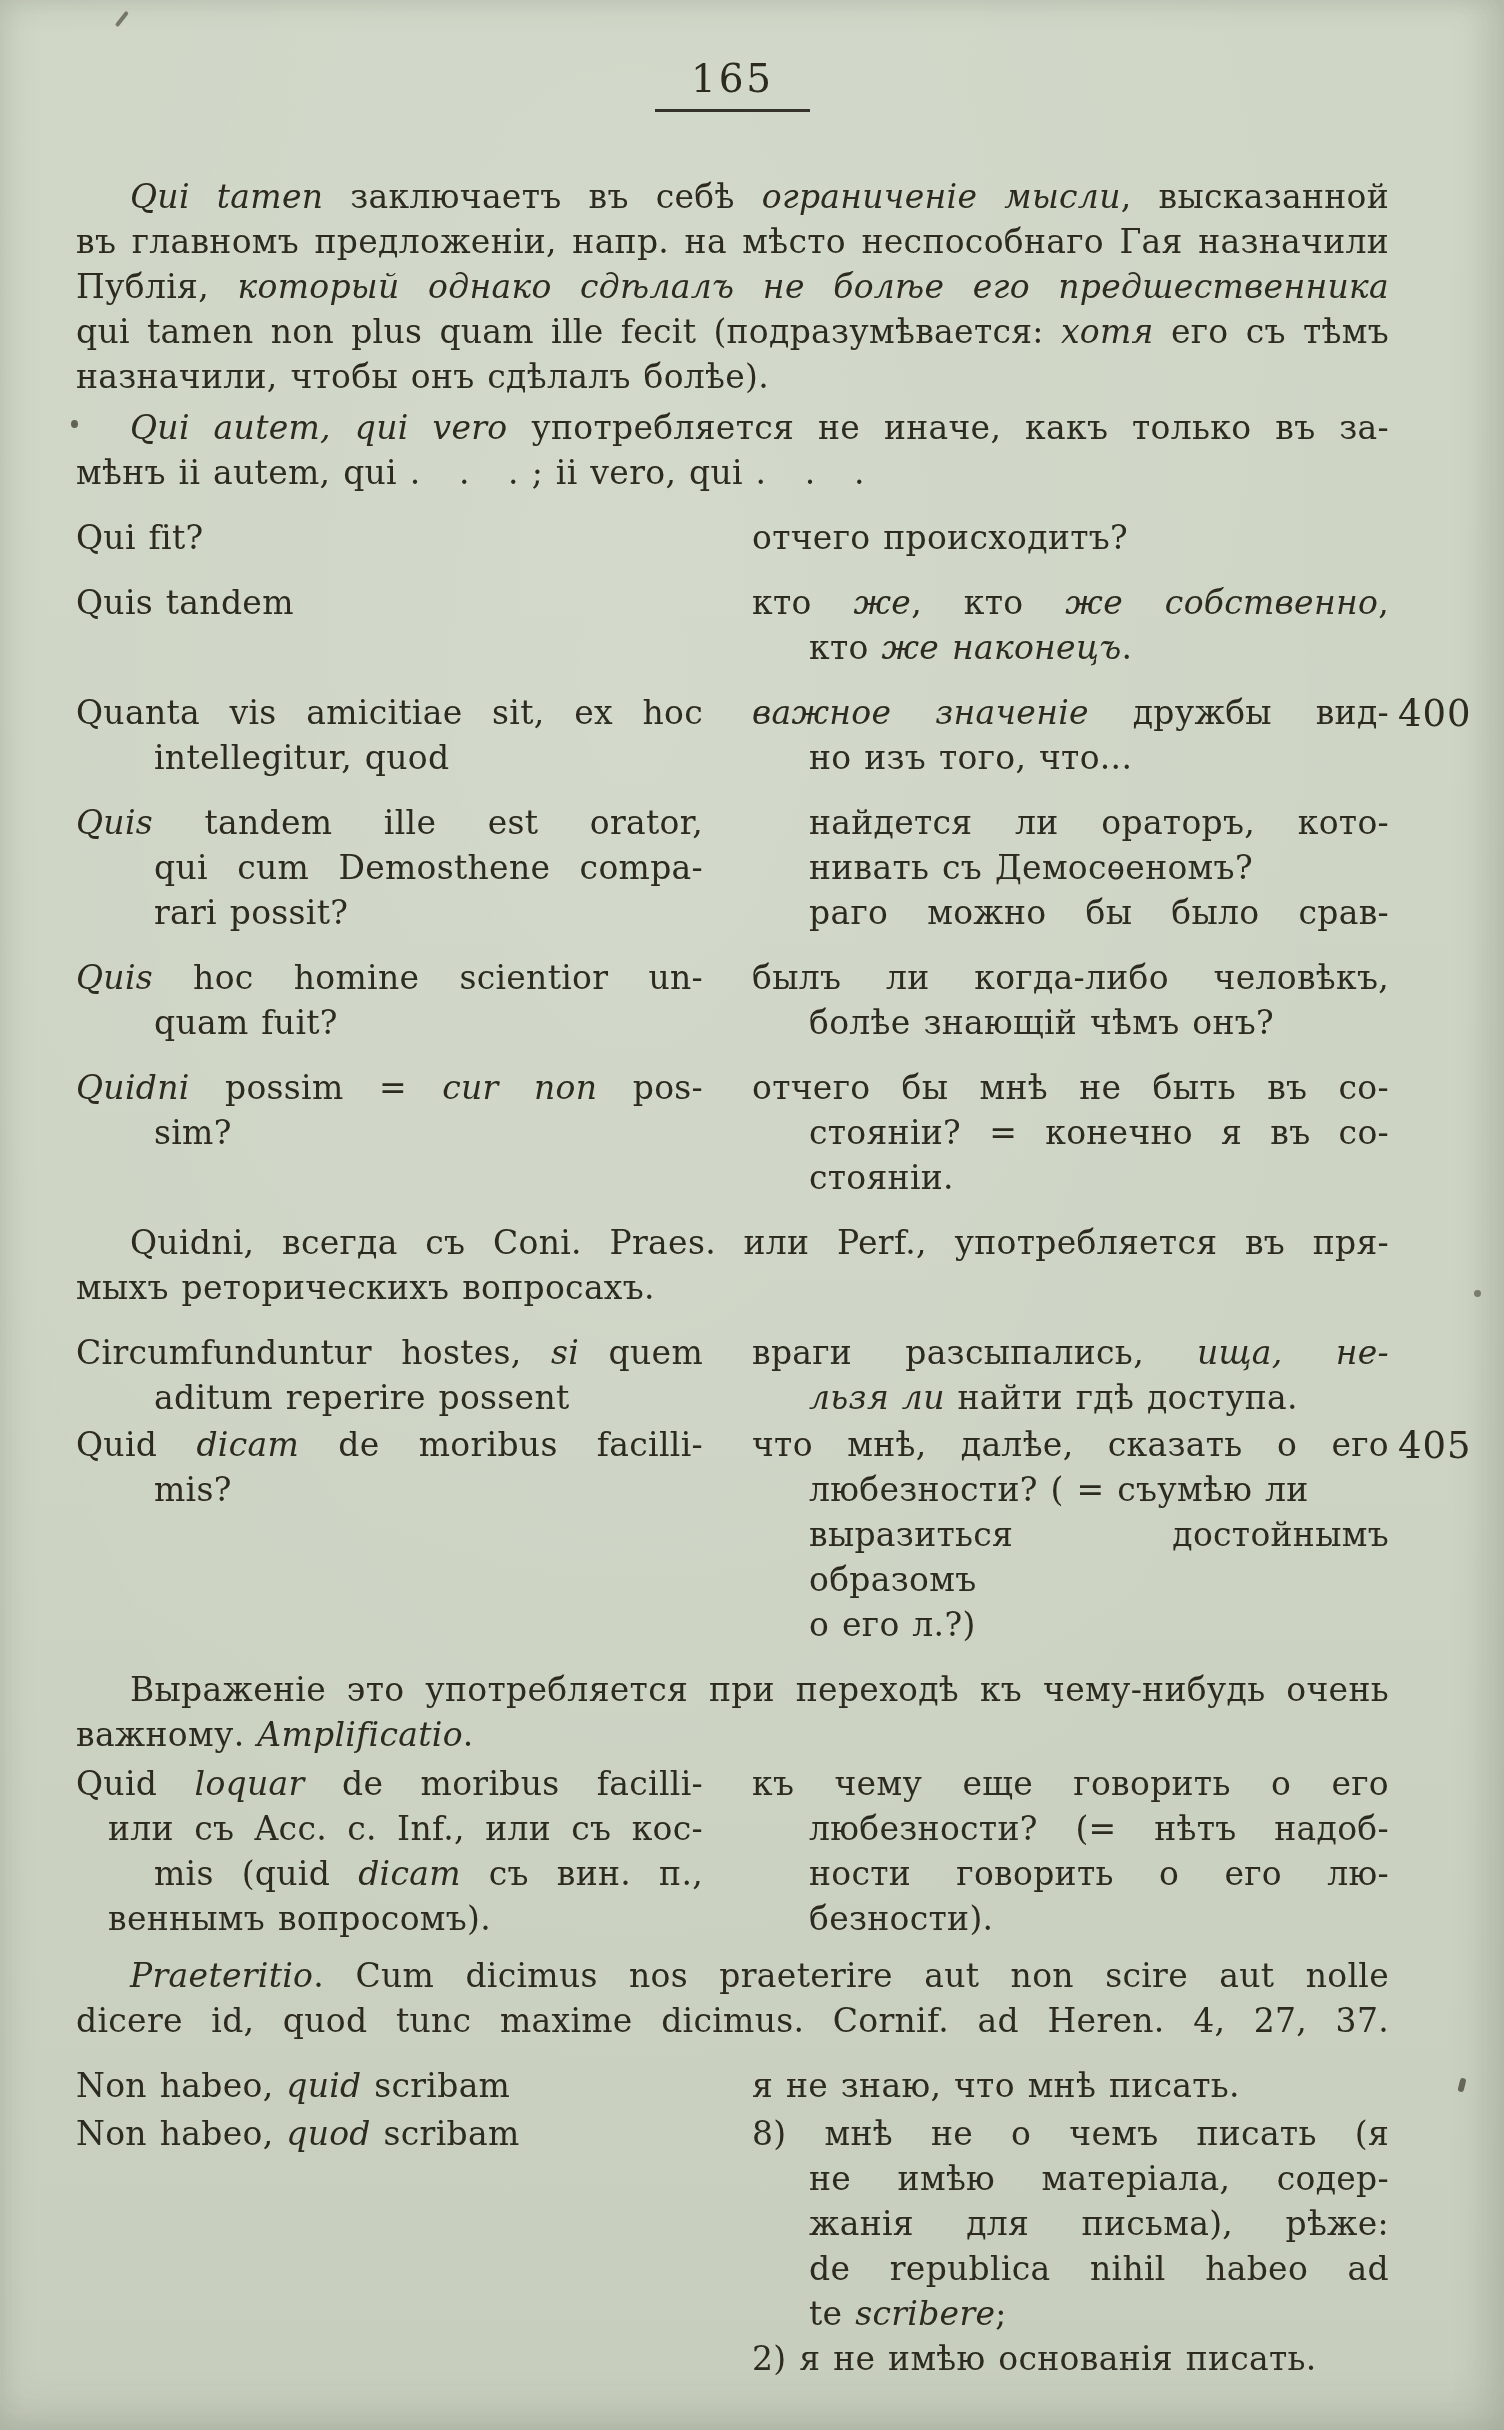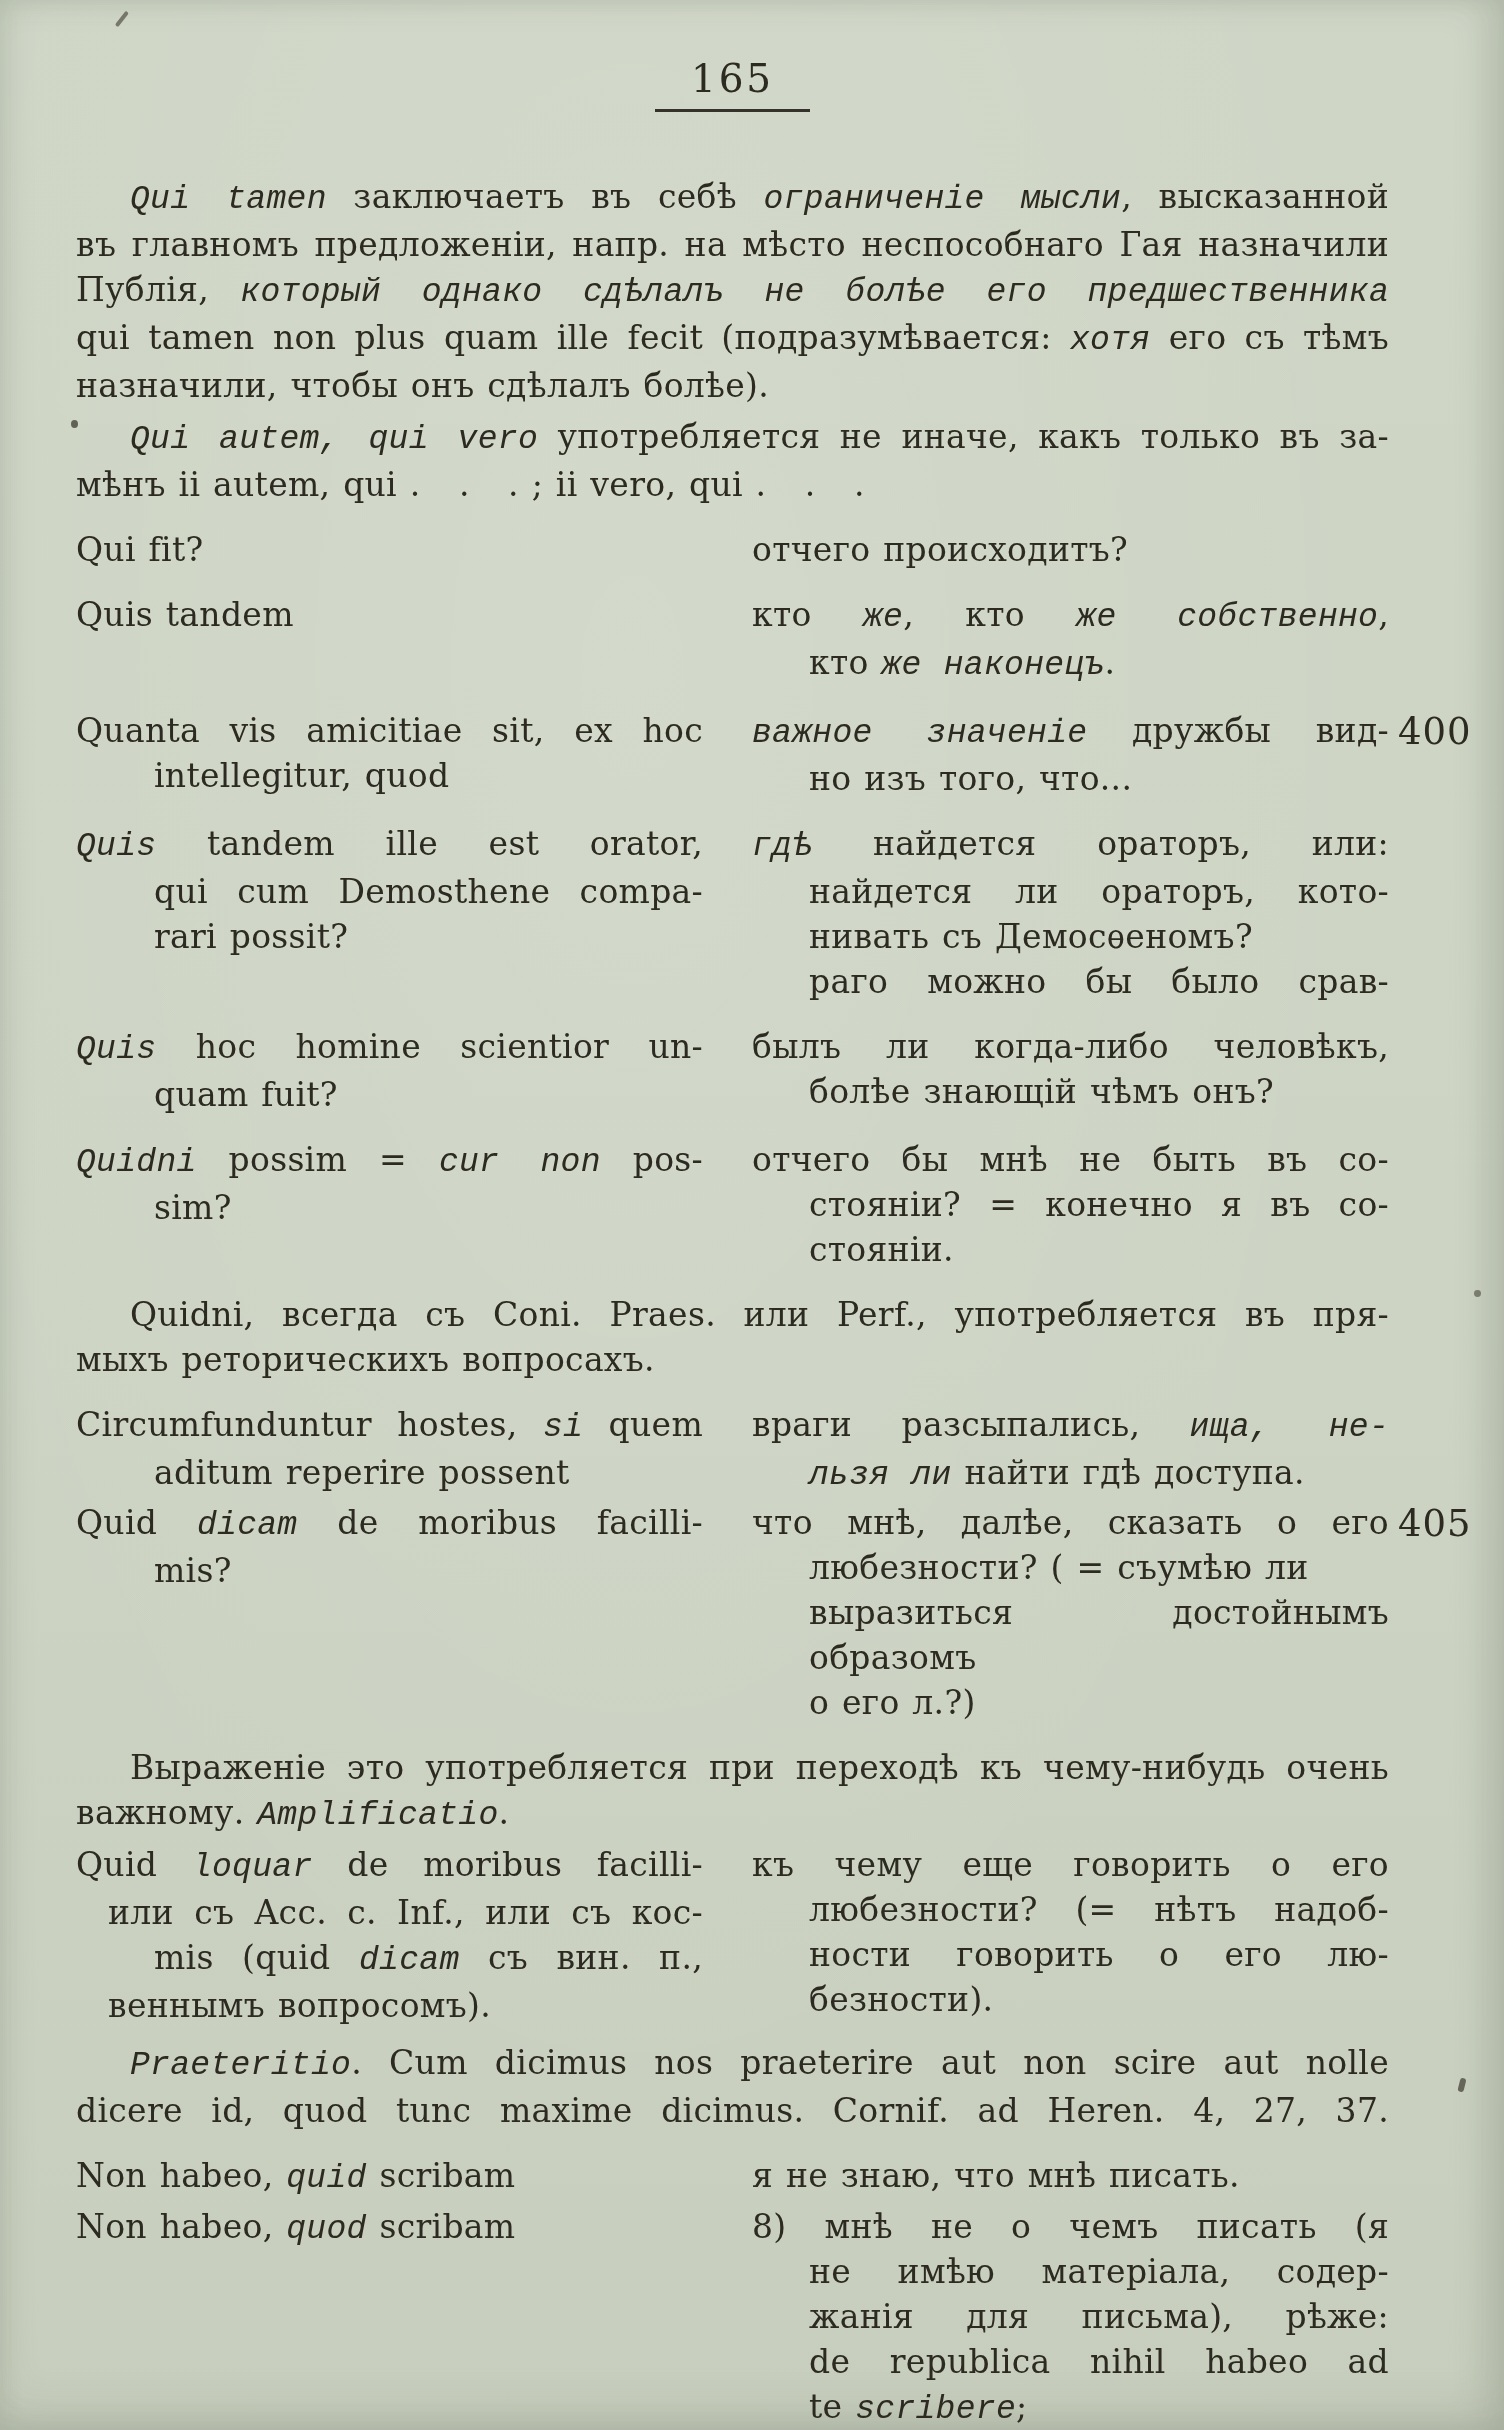--- a/index.html
+++ b/index.html
@@ -21,21 +21,21 @@
 
   .content { position:absolute; top:174px; left:76px; width:1313px; }
 
   .ln { line-height:45px; font-size:33px; letter-spacing:0.3px; word-spacing:2px;
         text-align:justify; text-align-last:left; }
   .ln.j { text-align-last:justify; }
   .fi { text-indent:54px; }
   .i1 { padding-left:57px; }
   .i2 { padding-left:78px; }
   .is { padding-left:32px; }
-  i { font-style:italic;font-family:Liberation Mono, monospace; }
+  i { font-style:italic; }
 
   .entry { position:relative; display:flex; }
   .lat { width:627px; flex:none; }
   .rus { width:637px; flex:none; margin-left:49px; }
   .mnum { position:absolute; left:1322px; top:1px; font-size:37px; line-height:45px; letter-spacing:1px; }
 
   .mt2{margin-top:2px;} .mt4{margin-top:3.9px;} .mt6{margin-top:5.9px;} .mt8{margin-top:20px;}
   .mt10{margin-top:20px;} .mt12{margin-top:11.8px;}
 
   .speck { position:absolute; background:#3c3a2f; border-radius:50%; }
@@ -105,21 +105,20 @@
       <div class="mnum">400</div>
     </div>
 
     <div class="entry mt10">
       <div class="lat">
         <div class="ln j"><i>Quis</i> tandem ille est orator,</div>
         <div class="ln j i2">qui cum Demosthene compa-</div>
         <div class="ln i2">rari possit?</div>
       </div>
       <div class="rus">
-        <div class="ln j"><i>гдѣ</i> найдется ораторъ, или:</div>
         <div class="ln j i1">найдется ли ораторъ, кото-</div>
         <div class="ln i1">нивать съ Демосѳеномъ?</div>
         <div class="ln j i1">раго можно бы было срав-</div>
       </div>
     </div>
 
     <div class="entry mt10">
       <div class="lat">
         <div class="ln j"><i>Quis</i> hoc homine scientior un-</div>
         <div class="ln i2">quam fuit?</div>

